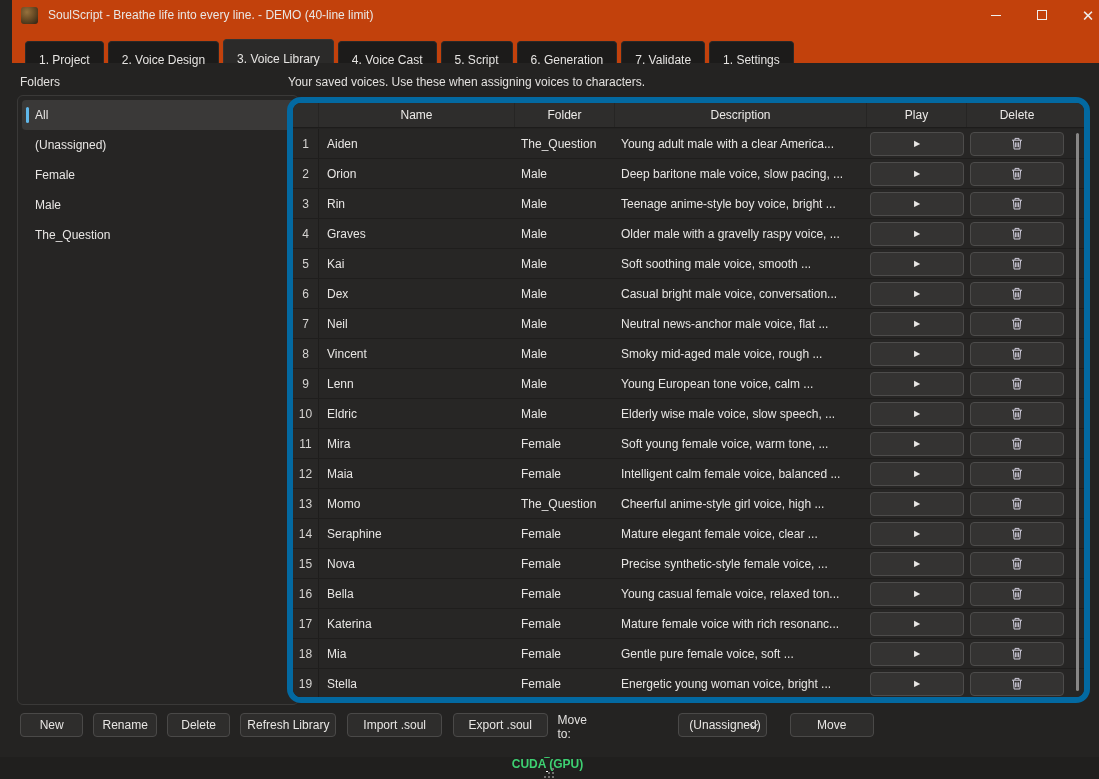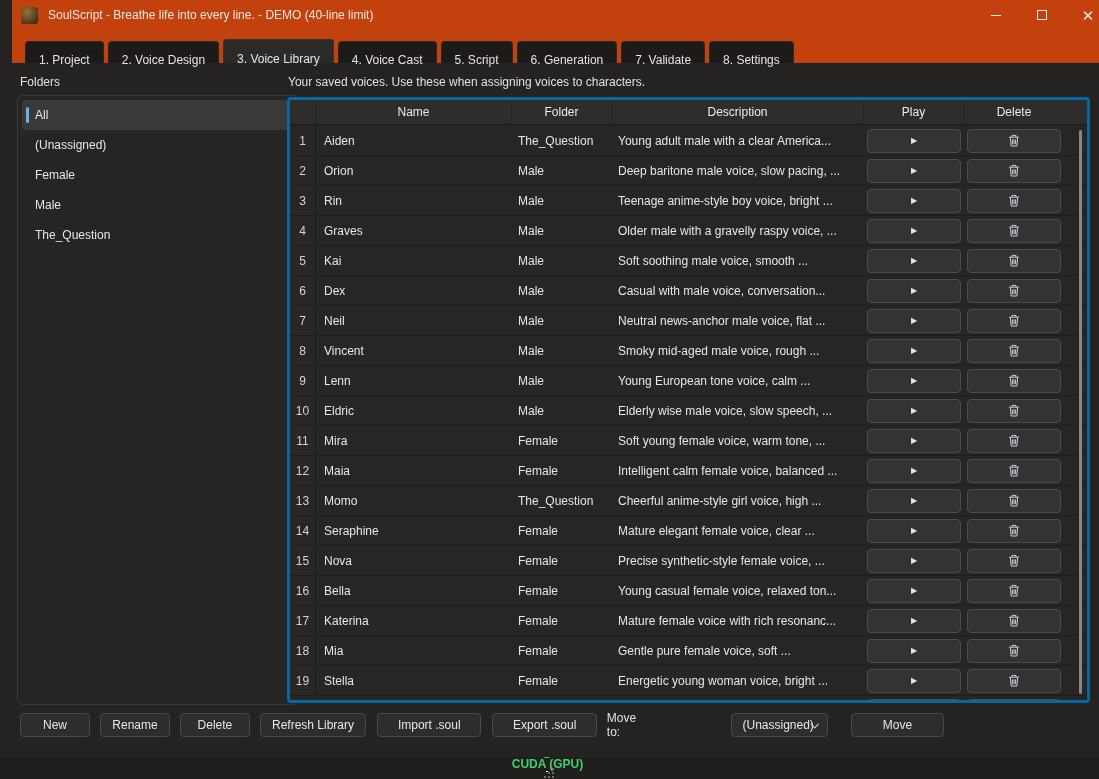--- a/index.html
+++ b/index.html
@@ -27,40 +27,40 @@
   
   .sidebar-heading { position:absolute; left:20px; top:75px; color:#e3e1df; }
   .folder-list { position:absolute; left:17px; top:95px; width:282px; height:610px;
     background:#262524; border:1px solid #3a3938; border-radius:6px; padding:4px; overflow:hidden; }
   .folder-item { position:relative; height:30px; line-height:30px; padding-left:13px; border-radius:4px; color:#e8e6e4; }
   .folder-item.selected { background:#3a3938; }
   .folder-item.selected::before { content:""; position:absolute; left:4px; top:7px; width:3px; height:16px; border-radius:2px; background:#60b8ea; }
   
   .main-caption { position:absolute; left:288px; top:75px; color:#e3e1df; }
   .voice-table { position:absolute; left:287px; top:97px; width:803px; height:606px;
-    background:#242322; border:3px solid #0369a1; border-radius:4px; overflow:hidden; }
+    background:#242322; border:6px solid #0369a1; border-radius:14px; overflow:hidden; }
   .tgrid { display:grid; grid-template-columns:26px 196px 100px 252px 100px 100px; }
   .thead { height:25px; background:#2e2d2c; border-bottom:1px solid #1d1c1b; }
   .thead .hcell { display:flex; align-items:center; justify-content:center; color:#eceae8; border-right:1px solid #262524; }
   .thead .hcell:last-child { border-right:none; }
   .rows-wrap { position:absolute; top:26px; left:0; right:0; bottom:0; overflow:hidden; }
   .trow { height:30px; background:#272625; border-bottom:1px solid #1f1e1d; }
   .cell { display:flex; align-items:center; overflow:hidden; white-space:nowrap; color:#e8e6e4; }
   .cell.num { justify-content:center; color:#d6d4d2; background:#282726; border-right:1px solid #1e1d1c; }
   .cell.name { padding-left:8px; }
   .cell.folder { padding-left:6px; }
   .cell.desc { padding-left:6px; }
   .cell.btncell { justify-content:center; }
   .mini { width:94px; height:24px; background:#343332; border:1px solid #4d4c4b; border-radius:4px;
     display:flex; align-items:center; justify-content:center; color:#e4e2e0; cursor:default; }
   .play-ic { font-size:8px; color:#e8e6e4; line-height:1; }
   .scroll-thumb { position:absolute; right:5px; top:30px; bottom:6px; width:3px; border-radius:2px; background:#88878
 6; background:#888786; }
   
-  .footer { position:absolute; left:0; top:713px; width:944px; height:24px; display:flex; align-items:center; }
+  .footer { position:absolute; left:0; top:713px; width:874px; height:24px; display:flex; }
   .fbtn { height:24px; background:#2e2d2c; border:1px solid #4a4948; border-radius:4px; color:#e8e6e4;
     font-family:"Liberation Sans", sans-serif; font-size:12px; display:flex; align-items:center; justify-content:center; cursor:default; }
   .b-new { width:81px; margin-left:20px; }
   .b-rename { width:81px; margin-left:10px; }
   .b-del { width:81px; margin-left:10px; }
   .b-refresh { width:123px; margin-left:10px; }
   .b-import { width:121px; margin-left:11px; }
   .b-export { width:121px; margin-left:11px; }
   .moveto { margin-left:10px; color:#e3e1df; }
   .dropdown { position:relative; width:110px; height:24px; margin-left:85px; background:#2e2d2c;
@@ -100,21 +100,21 @@
     </div>
   </div>
   <div class="tab-bar">
       <div class="tab">1. Project</div>
       <div class="tab">2. Voice Design</div>
       <div class="tab active">3. Voice Library</div>
       <div class="tab">4. Voice Cast</div>
       <div class="tab">5. Script</div>
       <div class="tab">6. Generation</div>
       <div class="tab">7. Validate</div>
-      <div class="tab">8. Settings</div>
+      <div class="tab">1. Settings</div>
     </div>
 </div>
 
 <div class="sidebar-heading">Folders</div>
 <div class="folder-list">
     <div class="folder-item selected">All</div>
     <div class="folder-item">(Unassigned)</div>
     <div class="folder-item">Female</div>
     <div class="folder-item">Male</div>
     <div class="folder-item">The_Question</div>
@@ -244,21 +244,21 @@
             <path d="M4.4 5.4 V10.2 M6 5.4 V10.2 M7.6 5.4 V10.2"></path>
           </g>
         </svg>
       </button>
     </div>
   </div>
       <div class="trow tgrid">
     <div class="cell num">6</div>
     <div class="cell name">Dex</div>
     <div class="cell folder">Male</div>
-    <div class="cell desc">Casual with male voice, conversation...</div>
+    <div class="cell desc">Casual bright male voice, conversation...</div>
     <div class="cell btncell">
       <button class="mini">
         <span class="play-ic">▶</span>
       </button>
     </div>
     <div class="cell btncell">
       <button class="mini">
         <svg class="trash" width="12" height="13" viewBox="0 0 12 13">
           <g fill="none" stroke="#cfccda" stroke-width="1">
             <path d="M1 3.2 H11"></path>

